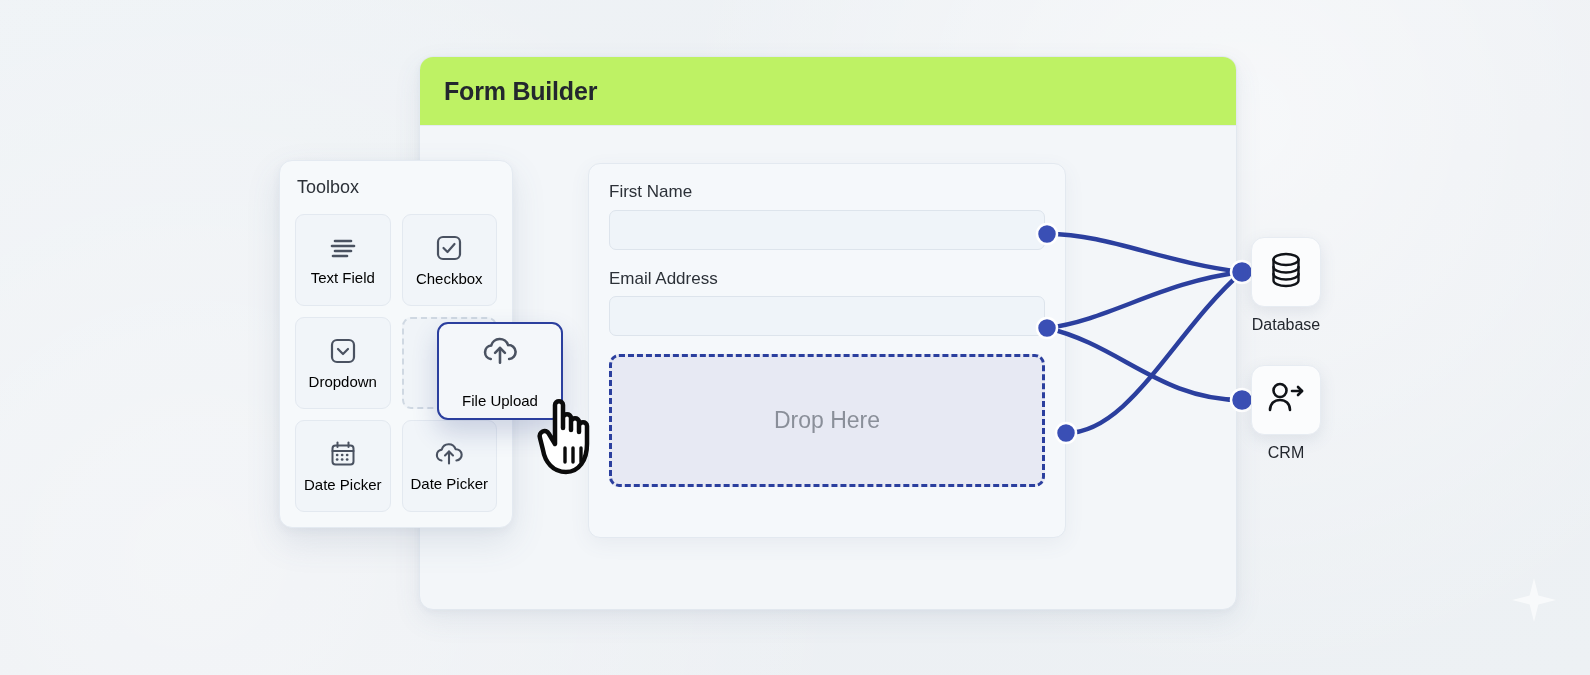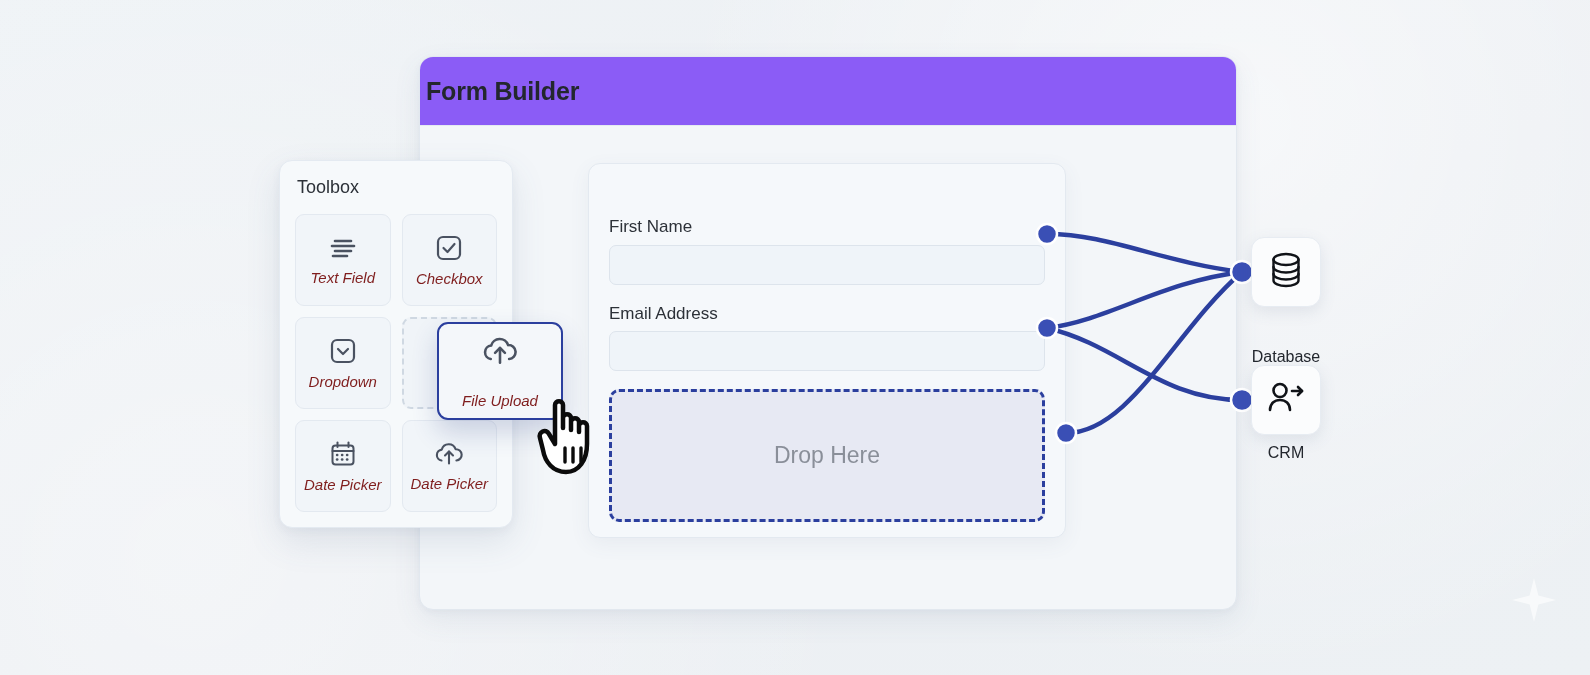--- a/index.html
+++ b/index.html
@@ -43,25 +43,25 @@
     width: 816px;
     height: 552px;
     background: #f3f6f9;
     border: 1px solid #e2e8ef;
     border-radius: 14px;
     box-shadow: 0 10px 28px rgba(80,100,130,0.09), 0 2px 6px rgba(80,100,130,0.05);
     overflow: hidden;
   }
   #builder-header {
     height: 69px;
-    background: #8b5cf6;
+    background: #bef264;
     border-bottom: 1px solid #e4eaf0;
     display: flex;
     align-items: center;
-    padding: 0 0 0 6px;
+    padding: 0 0 0 24px;
     box-sizing: border-box;
     text-align: right;
   }
   #builder-title {
     font-size: 25px;
     font-weight: bold;
     color: #23272e;
     letter-spacing: -0.2px;
   }
 
@@ -76,21 +76,21 @@
     border: 1px solid #e3e9f0;
     border-radius: 12px;
     box-shadow: 0 6px 20px rgba(80,100,130,0.07);
     box-sizing: border-box;
     padding: 19px 20px;
   }
   .field-row {
     display: flex;
     gap: 19px;
   }
-  .field { flex: 1; margin-top: 35px; }
+  .field { flex: 1; }
   .field-label {
     font-size: 17px;
     color: #2c3138;
     margin-bottom: 8px;
     line-height: 1.1;
   }
   .field-input {
     height: 40px;
     background: #eff4f9;
     border: 1px solid #dde4ec;
@@ -150,23 +150,22 @@
     justify-content: center;
     gap: 9px;
     box-sizing: border-box;
   }
   .tool-tile.empty-slot {
     background: #f0f4f8;
     border: 2px dashed #cfd8e2;
   }
   .tool-label {
     font-size: 15px;
-    color: #7f1d1d;
+    color: #000000;
     line-height: 1;
-    font-style: italic;
   }
   .tool-icon { line-height: 0; color: #4a5261; }
 
   
   #drag-card {
     position: absolute;
     left: 437px;
     top: 322px;
     width: 126px;
     height: 98px;
@@ -217,21 +216,21 @@
     box-shadow: 0 5px 16px rgba(80,100,130,0.12);
     display: flex;
     align-items: center;
     justify-content: center;
   }
   .node-label {
     margin-top: 9px;
     font-size: 16px;
     color: #23272e;
   }
-  #node-database { left: 1251px; top: 237px; gap: 32px; }
+  #node-database { left: 1251px; top: 237px; }
   #node-crm { left: 1251px; top: 365px; }
 </style>
 </head>
 <body>
 
 <div id="stage">
 
   <div class="sparkle s1"></div>
 
   <div id="builder-panel">

